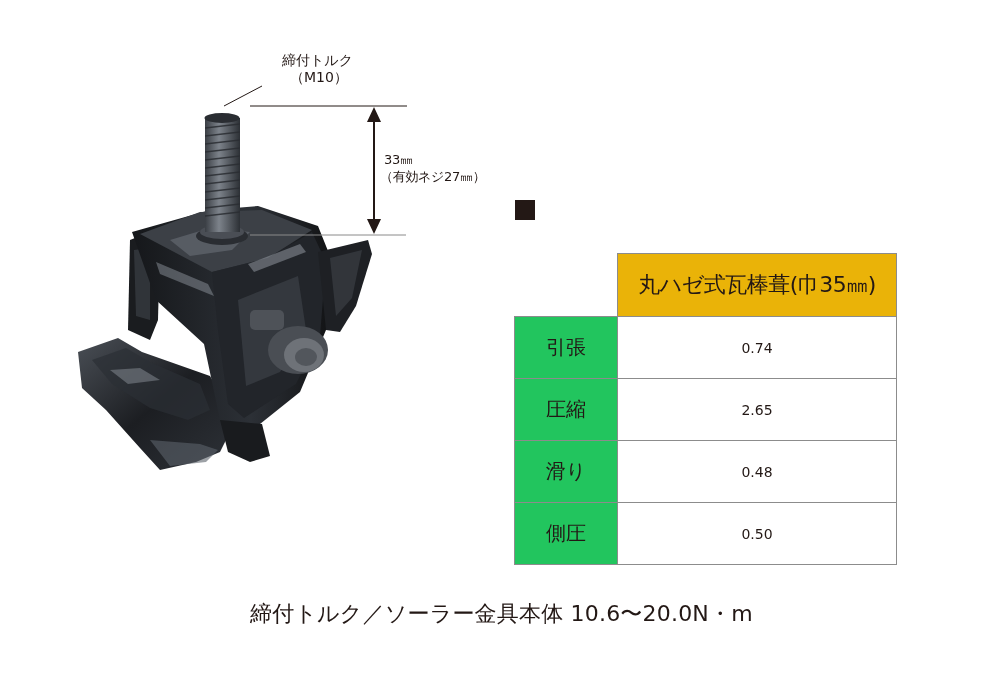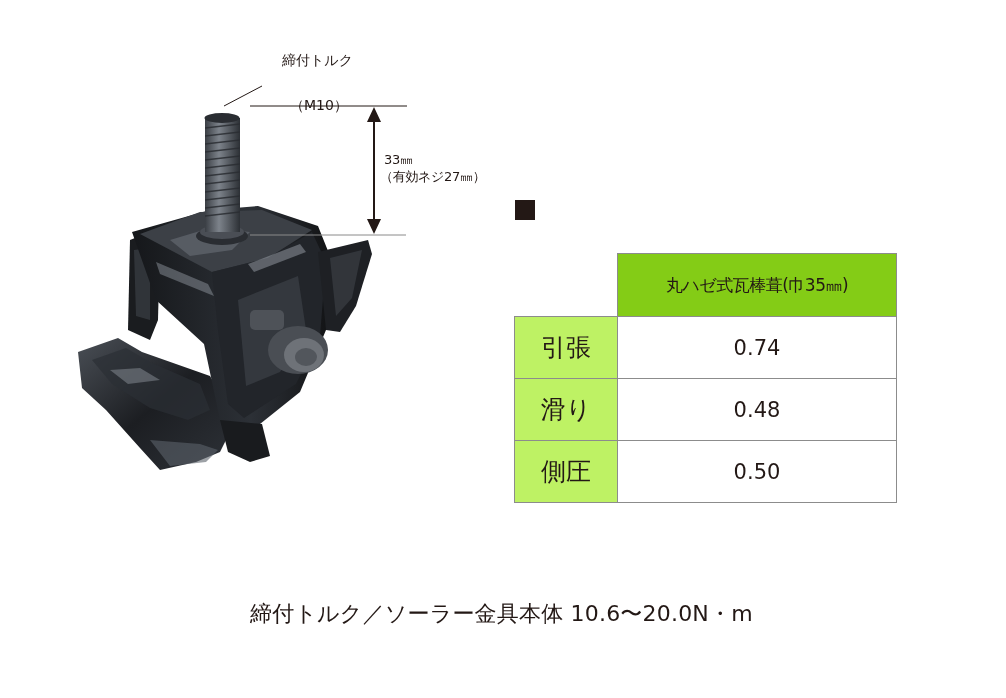--- a/index.html
+++ b/index.html
@@ -1,29 +1,29 @@
 <!DOCTYPE html>
 <html><head>
   <meta charset="utf-8">
   <style>
     html, body { margin: 0; padding: 0; background: #ffffff; }
     body { width: 1006px; height: 698px; position: relative; overflow: hidden;
            font-family: "DejaVu Sans", "Liberation Sans", sans-serif; color: #231815; }
     .abs { position: absolute; }
     .label-bolt { left: 282px; top: 52px; font-size: 14px; line-height: 17px; }
-    .label-bolt .sub { padding-left: 8px; margin-top: 28px; }
+    .label-bolt .sub { padding-left: 8px; }
     .label-dim { left: 380px; top: 151px; font-size: 13px; line-height: 17px; letter-spacing: -0.3px; }
     .title { left: 515px; top: 194px; font-size: 26px; line-height: 32px; letter-spacing: 0.5px; }
     .title .sq { display: inline-block; width: 20px; height: 20px; background: #231815; margin-right: 4px; vertical-align: -1px; }
     table.load { position: absolute; left: 514px; top: 253px; border-collapse: collapse; }
     table.load td { border: 1.5px solid #8c8c8c; text-align: center; padding: 0; }
     table.load td.blank { border: none; background: transparent; }
-    table.load .hdr { background: #84cc16; width: 278px; height: 62px; font-size: 17px; letter-spacing: -0.5px; }
-    table.load .rowh { background: #bef264; width: 102px; height: 61px; font-size: 25px; }
-    table.load .val { background: #ffffff; width: 278px; height: 61px; font-size: 21px; }
+    table.load .hdr { background: #eab308; width: 278px; height: 62px; font-size: 22px; letter-spacing: -0.5px; }
+    table.load .rowh { background: #22c55e; width: 102px; height: 61px; font-size: 20px; }
+    table.load .val { background: #ffffff; width: 278px; height: 61px; font-size: 14px; }
     .footer { left: 250px; top: 600px; font-size: 22px; line-height: 28px; letter-spacing: 0.2px; }
     svg.graphic { position: absolute; left: 0; top: 0; }
   </style>
 </head>
 <body>
 
 <svg class="graphic" width="1006" height="698" viewBox="0 0 1006 698">
   <defs>
     <linearGradient id="mg1" x1="0" y1="0" x2="1" y2="1">
       <stop offset="0" stop-color="#4a4f56"></stop>
@@ -134,20 +134,24 @@
   <tbody>
       <tr>
     <td class="blank"></td>
     <td class="hdr">丸ハゼ式瓦棒葺(巾35㎜)</td>
   </tr>
   <tr>
     <td class="rowh">引張</td>
     <td class="val">0.74</td>
   </tr>
   <tr>
+    <td class="rowh">圧縮</td>
+    <td class="val">2.65</td>
+  </tr>
+  <tr>
     <td class="rowh">滑り</td>
     <td class="val">0.48</td>
   </tr>
   <tr>
     <td class="rowh">側圧</td>
     <td class="val">0.50</td>
   </tr>
 </tbody>
   </table>
 

